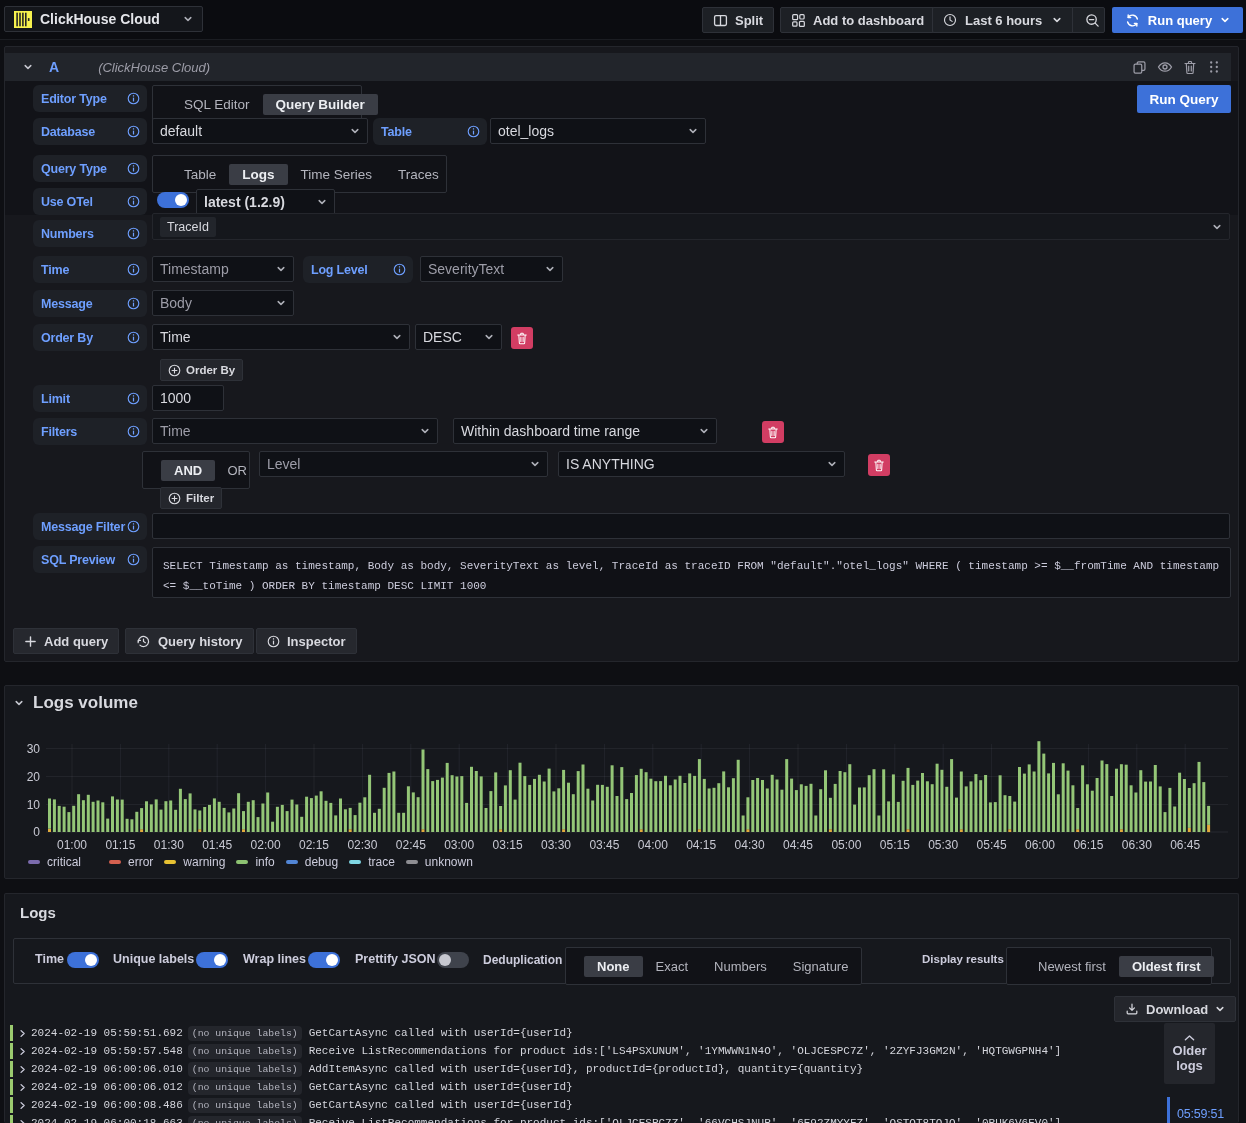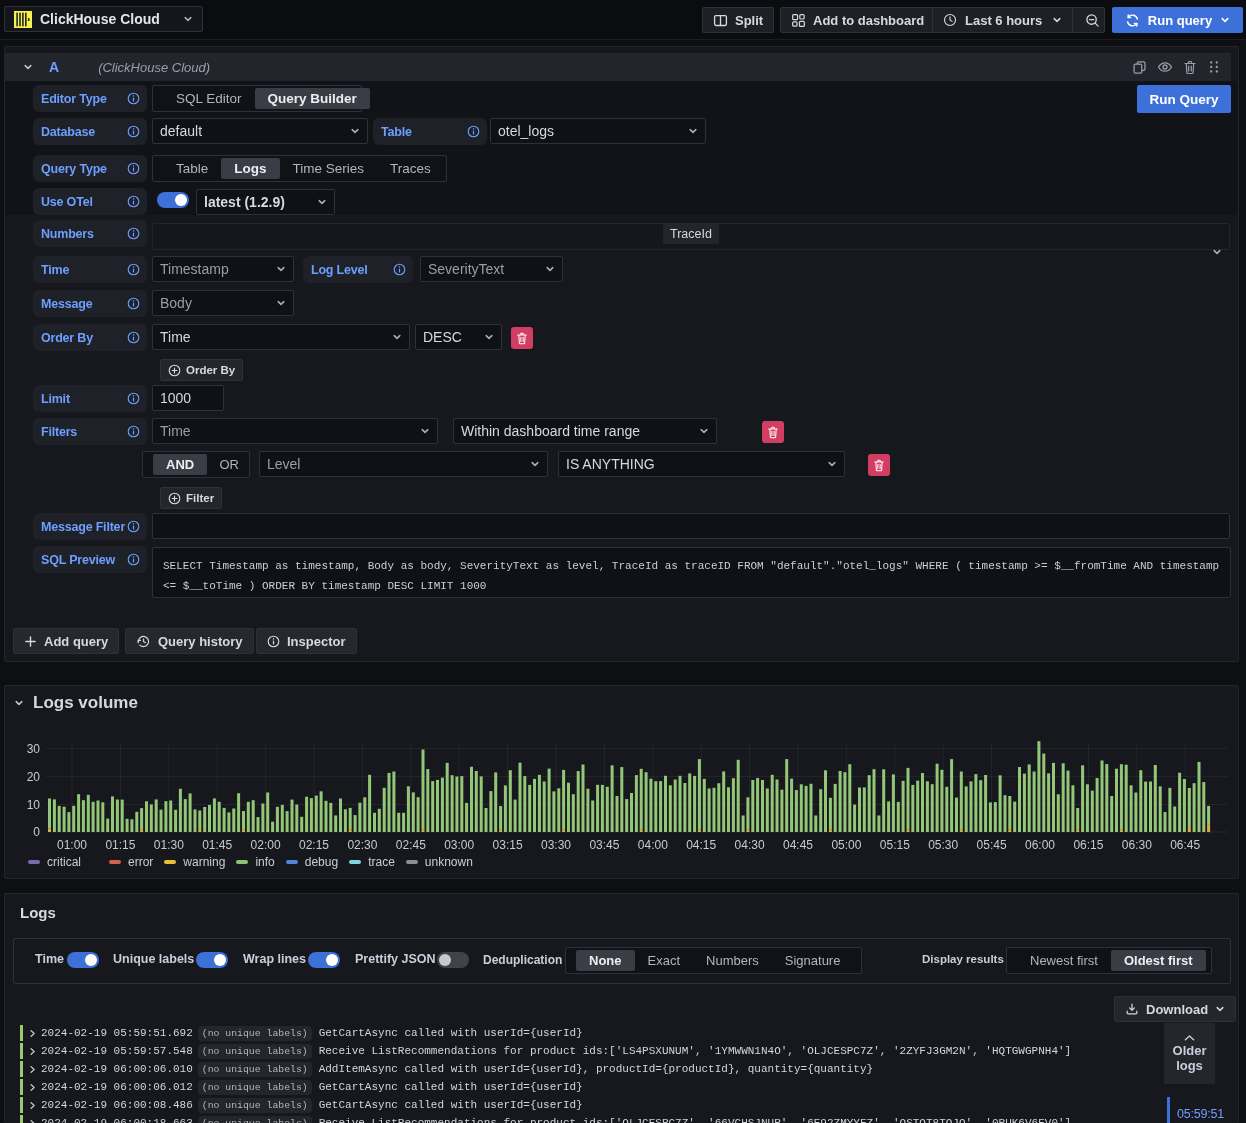--- a/index.html
+++ b/index.html
@@ -6,34 +6,34 @@
 .abs { position:absolute; }
 .panel { position:absolute; left:4px; width:1235px; background:#16181d; border:1px solid #24262c; border-radius:2px; }
 .lblbox { position:absolute; left:33px; width:114px; height:27px; background:#1e2127; border-radius:6px;
   display:flex; align-items:center; padding:0 7px 0 8px; }
 .lblbox .t { color:#6e9fff; font-size:12.5px; font-weight:700; flex:1; white-space:nowrap; letter-spacing:-0.2px; }
 .inp { position:absolute; height:26px; background:#0f1116; border:1px solid #2e3138; border-radius:2px;
   display:flex; align-items:center; padding:0 7px; font-size:14px; color:#d8d9df; }
 .inp .cv { margin-left:auto; }
 .gray { color:#9d9da8; }
 .seg { position:absolute; height:27px; background:#111217; border:1px solid #2e3138; border-radius:2px;
-  display:flex; align-items:center; padding:10px; font-size:13.5px; color:#b3b4bd; }
+  display:flex; align-items:center; padding:18px; font-size:13.5px; color:#b3b4bd; }
 .seg .o { padding:0 13px; height:21px; display:flex; align-items:center; border-radius:2px; white-space:nowrap; }
 .seg .sel { background:#3a3d45; color:#eceef2; font-weight:700; }
 .btn-sec { position:absolute; height:26px; background:#1d2025; border:1px solid #2e3138; border-radius:2px;
   display:flex; align-items:center; gap:7px; padding:0 10px; font-size:13px; font-weight:700; color:#d8d9df; white-space:nowrap; }
 .btn-red { position:absolute; width:22px; height:22px; background:#d23d63; border-radius:3px; display:flex; align-items:center; justify-content:center; }
 .btn-blue { position:absolute; background:#3d71d9; border-radius:2px; color:#fff; font-weight:700;
   display:flex; align-items:center; justify-content:center; }
 .switch { position:absolute; width:32px; height:16px; border-radius:9px; }
 .switch .k { position:absolute; top:2px; width:12px; height:12px; border-radius:50%; background:#fff; }
 .on { background:#3d71d9; } .on .k { right:2px; }
 .off { background:#3f434c; } .off .k { left:2px; background:#c7c8d0; }
 .mono { font-family:"Liberation Mono", monospace; }
-.logrow { position:absolute; left:20px; width:1220px; height:18px; display:flex; align-items:center; }
+.logrow { position:absolute; left:10px; width:1220px; height:18px; display:flex; align-items:center; }
 .loglevel { width:3px; height:16px; background:#9bcb6f; margin-right:4px; flex:none; }
 .logchev { margin:0 4px 0 1px; flex:none; }
 .logts { font-family:"Liberation Mono", monospace; font-size:11px; color:#d5d6dd; white-space:pre; }
 .logpill { font-family:"Liberation Mono", monospace; font-size:9.8px; color:#b4b5bf; background:#24262c; border-radius:4px;
   padding:2px 4px; margin-left:5px; white-space:pre; }
 .logmsg { font-family:"Liberation Mono", monospace; font-size:11px; color:#d5d6dd; margin-left:7px; white-space:pre; }
 </style></head>
 <body>
 
 <div class="abs" style="left:0;top:0;width:1246px;height:40px;background:#0b0c10;border-bottom:1px solid #1b1d22;"></div>
@@ -192,21 +192,21 @@
       </svg></span></div>
 
 <div class="lblbox" style="top:220px;">
     <span class="t">Numbers</span>
     <svg width="13" height="13" viewBox="0 0 14 14" style="flex:none">
       <circle cx="7" cy="7" r="5.7" stroke="#6e9fff" stroke-width="1.2" fill="none"></circle>
       <rect x="6.35" y="6.1" width="1.3" height="4.1" fill="#6e9fff"></rect>
       <rect x="6.35" y="3.5" width="1.3" height="1.4" fill="#6e9fff"></rect>
     </svg>
   </div>
-<div class="inp" style="left:152px;top:223px;width:1078px;height:27px;background:#15171c;border-color:#24262c;flex-direction:column;">
+<div class="inp" style="left:152px;top:213px;width:1078px;height:27px;background:#15171c;border-color:#24262c;">
   <span style="font-size:12.5px;font-weight:500;color:#d8d9df;background:#22252b;border-radius:2px;padding:3px 7px;">TraceId</span>
   <span class="cv"><svg width="10" height="10" viewBox="0 0 10 10" style="flex:none">
         <path d="M2.2 3.6 L5 6.4 L7.8 3.6" stroke="#aeb0b8" stroke-width="1.5" fill="none" stroke-linecap="round" stroke-linejoin="round"></path>
       </svg></span>
 </div>
 
 <div class="lblbox" style="top:256px;">
     <span class="t">Time</span>
     <svg width="13" height="13" viewBox="0 0 14 14" style="flex:none">
       <circle cx="7" cy="7" r="5.7" stroke="#6e9fff" stroke-width="1.2" fill="none"></circle>

